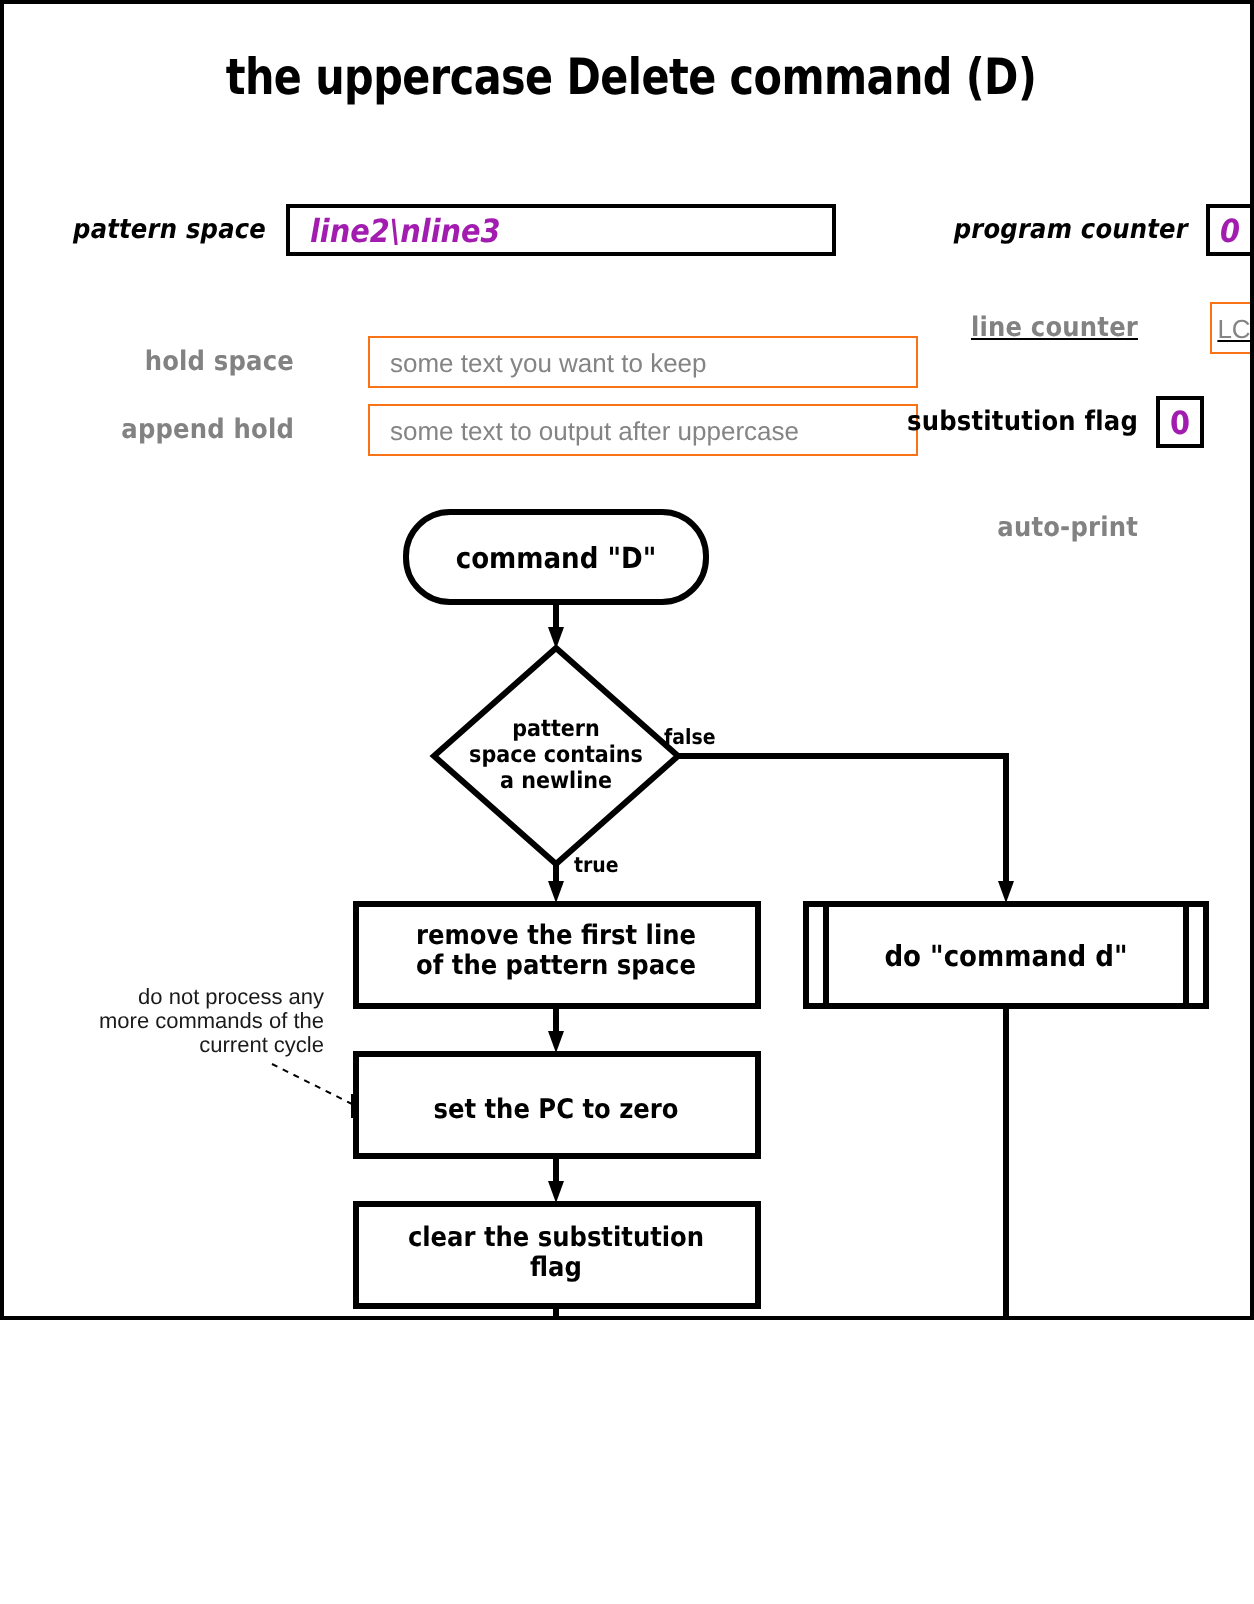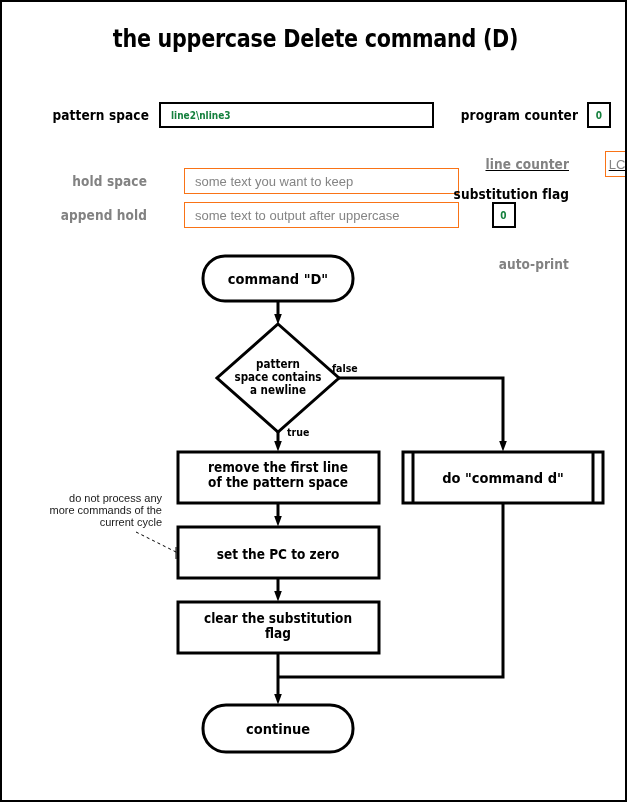--- a/index.html
+++ b/index.html
@@ -6,21 +6,21 @@
     margin: 0;
     padding: 0;
     background: #ffffff;
   }
   body {
     font-family: "Liberation Sans", sans-serif;
   }
   #page {
     position: relative;
     width: 627px;
-    height: 802px;
+    height: 660px;
     background: #ffffff;
     border: 2px solid #000000;
     box-sizing: border-box;
     overflow: hidden;
   }
   #title {
     position: absolute;
     top: 22px;
     left: 0;
     width: 627px;
@@ -58,23 +58,23 @@
     background: #ffffff;
   }
   .field-box.active {
     border: 2px solid #000000;
   }
   .field-box.inactive {
     border: 1px solid #f97316;
     margin-left: 27px;
   }
   .field-value {
-    font-size: 10px;
-    font-weight: bold;
-    color: #15803d;
+    font-size: 16px;
+    font-weight: bold;
+    color: #a21caf;
     font-family: "Liberation Sans Narrow", "DejaVu Sans Condensed", "Liberation Sans", sans-serif;
     white-space: nowrap;
   }
   .field-placeholder {
     font-size: 13px;
     font-weight: normal;
     color: #848484;
     font-family: "Liberation Sans", sans-serif;
     white-space: nowrap;
   }
@@ -107,56 +107,56 @@
     fill: #000000;
   }
 </style>
 </head>
 <body>
 
 <div id="page">
 
   <div id="title">the uppercase Delete command (D)</div>
 
-  <div class="field-row" style="top:100px; left:37px;">
+  <div class="field-row" style="top:100px; left:21px;font-style:italic;">
     <div class="field-label active left-label">pattern space</div>
     <div class="field-box active left-box">
       <span class="field-value">line2\nline3</span>
     </div>
   </div>
 
   <div class="field-row" style="top:166px; left:35px;">
     <div class="field-label inactive left-label">hold space</div>
     <div class="field-box inactive left-box">
       <span class="field-placeholder">some text you want to keep</span>
     </div>
   </div>
 
   <div class="field-row" style="top:200px; left:35px;">
     <div class="field-label inactive left-label">append hold</div>
     <div class="field-box inactive left-box">
       <span class="field-placeholder">some text to output after uppercase</span>
     </div>
   </div>
 
-  <div class="field-row" style="top:100px; left:436px;">
+  <div class="field-row" style="top:100px; left:452px;font-style:italic;">
     <div class="field-label active right-label">program counter</div>
     <div class="field-box active right-box">
       <span class="field-value">0</span>
     </div>
   </div>
 
   <div class="field-row" style="top:149px; left:427px;text-decoration:underline;">
     <div class="field-label inactive right-label">line counter</div>
     <div class="field-box inactive right-box">
       <span class="field-placeholder">LC</span>
     </div>
   </div>
 
-  <div class="field-row" style="top:184px; left:427px;flex-direction:column;">
+  <div class="field-row" style="top:196px; left:427px;">
     <div class="field-label active right-label">substitution flag</div>
     <div class="field-box active right-box">
       <span class="field-value">0</span>
     </div>
   </div>
 
   <div class="field-row" style="top:249px; left:427px;gap:44px;">
     <div class="field-label inactive right-label">auto-print</div>
     <div class="field-box inactive right-box">
       <span class="field-placeholder">AP</span>

